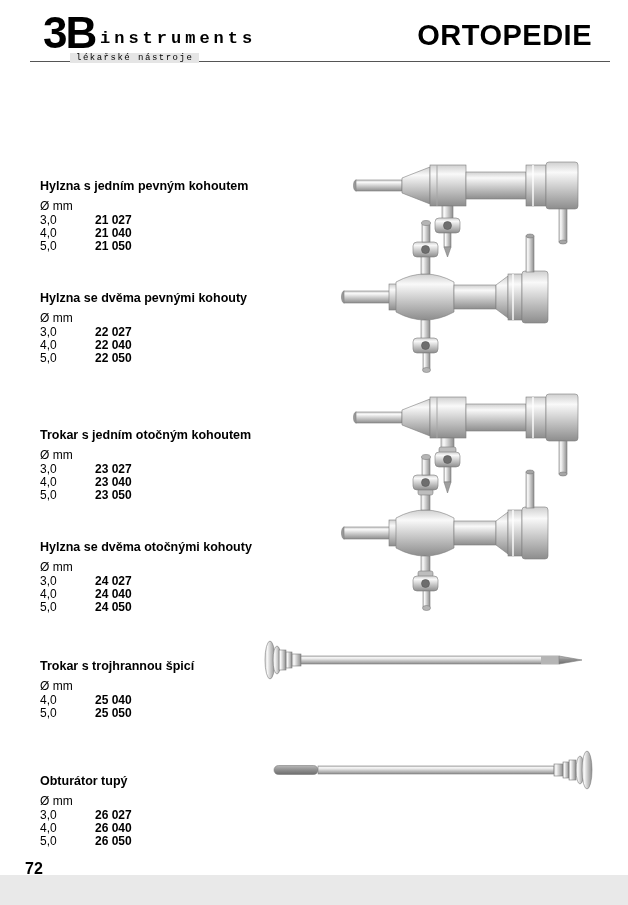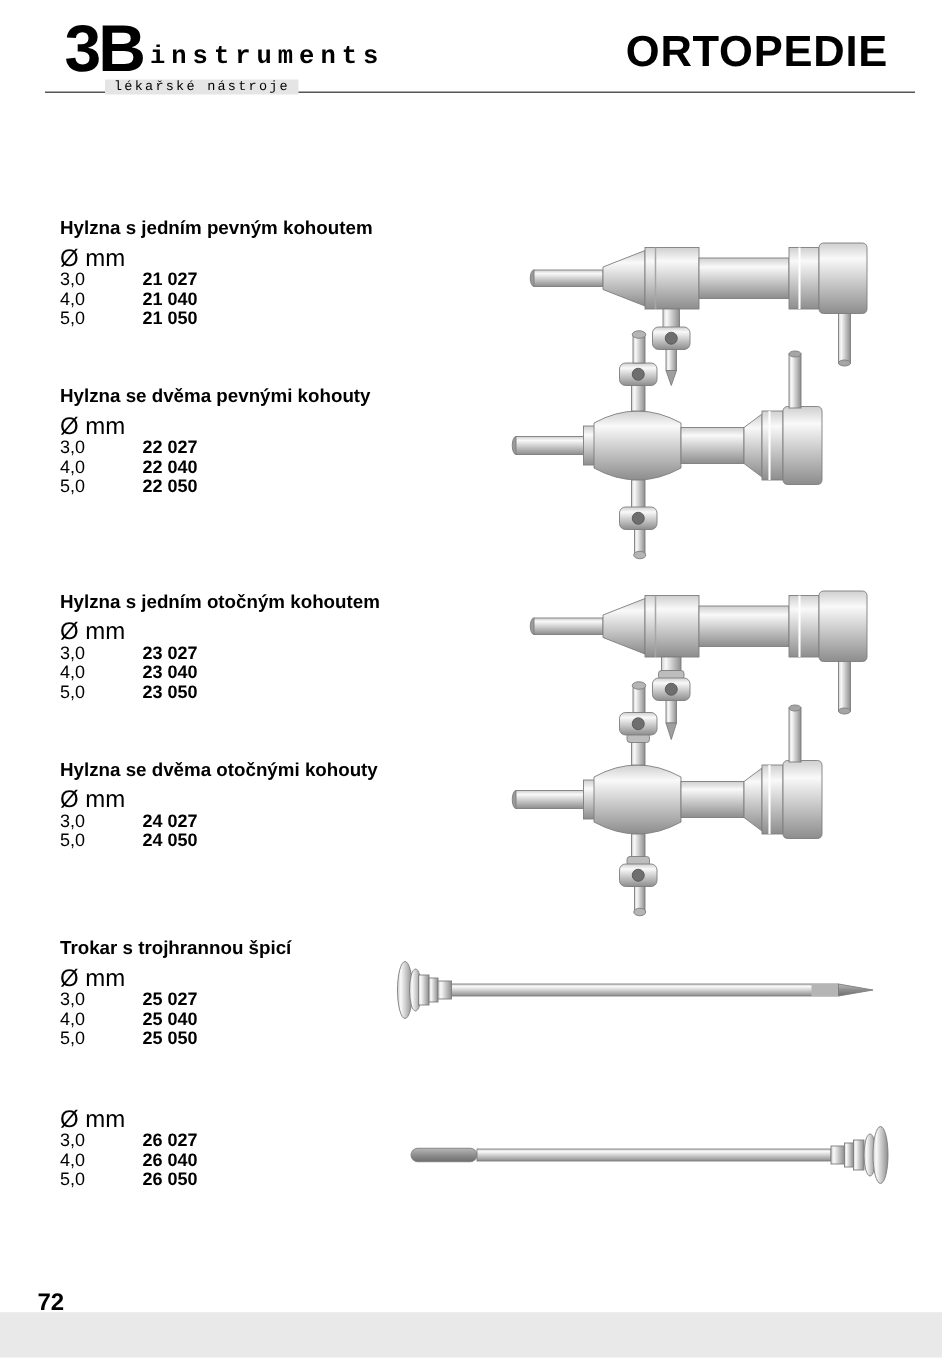--- a/index.html
+++ b/index.html
@@ -32,22 +32,22 @@
     font-family:"Liberation Mono","DejaVu Sans Mono",monospace;
     font-size:9px; letter-spacing:1.5px;
     background:#e5e5e5; padding:0 6px;
   }
   .page-title {
     position:absolute; right:36px; top:19px;
     font-size:29px; font-weight:bold; letter-spacing:0.5px;
   }
   
   .product { position:absolute; left:40px; width:260px; }
-  .product-title { font-size:12.5px; font-weight:bold; line-height:14px; margin-bottom:7px; }
-  .dia { font-size:16px; line-height:13px; margin-bottom:0.5px; }
+  .product-title { font-size:12.5px; font-weight:bold; line-height:14px; margin-bottom:7px;margin-top:34px; }
+  .dia { font-size:12px; line-height:13px; margin-bottom:0.5px; }
   .row { font-size:12px; line-height:13px; }
   .row .size { display:inline-block; width:55px; }
   .row .code { font-weight:bold;text-align:center; }
   
   .page-number { position:absolute; left:25px; top:860px; font-size:16px; font-weight:bold; }
   
   .illu { position:absolute; }
   svg { display:block; }
 </style>
 </head>
@@ -105,59 +105,60 @@
     </div>
     <div class="row">
       <span class="size">4,0</span><span class="code">22 040</span>
     </div>
     <div class="row">
       <span class="size">5,0</span><span class="code">22 050</span>
     </div>
   </section>
 
   <section class="product" style="top:394px">
-    <h3 class="product-title">Hylzna s jedním otočným kohoutem</h3>
+    <h3 class="product-title">Trokar s jedním otočným kohoutem</h3>
     <div class="dia">Ø mm</div>
     <div class="row">
       <span class="size">3,0</span><span class="code">23 027</span>
     </div>
     <div class="row">
       <span class="size">4,0</span><span class="code">23 040</span>
     </div>
     <div class="row">
       <span class="size">5,0</span><span class="code">23 050</span>
     </div>
   </section>
 
   <section class="product" style="top:506px">
     <h3 class="product-title">Hylzna se dvěma otočnými kohouty</h3>
     <div class="dia">Ø mm</div>
     <div class="row">
       <span class="size">3,0</span><span class="code">24 027</span>
     </div>
     <div class="row">
+      <span class="size">4,0</span><span class="code">24 040</span>
+    </div>
+    <div class="row">
       <span class="size">5,0</span><span class="code">24 050</span>
     </div>
   </section>
 
   <section class="product" style="top:625px">
     <h3 class="product-title">Trokar s trojhrannou špicí</h3>
     <div class="dia">Ø mm</div>
     <div class="row">
-      <span class="size">3,0</span><span class="code">25 027</span>
-    </div>
-    <div class="row">
       <span class="size">4,0</span><span class="code">25 040</span>
     </div>
     <div class="row">
       <span class="size">5,0</span><span class="code">25 050</span>
     </div>
   </section>
 
   <section class="product" style="top:740px">
+    <h3 class="product-title">Obturátor tupý</h3>
     <div class="dia">Ø mm</div>
     <div class="row">
       <span class="size">3,0</span><span class="code">26 027</span>
     </div>
     <div class="row">
       <span class="size">4,0</span><span class="code">26 040</span>
     </div>
     <div class="row">
       <span class="size">5,0</span><span class="code">26 050</span>
     </div>

